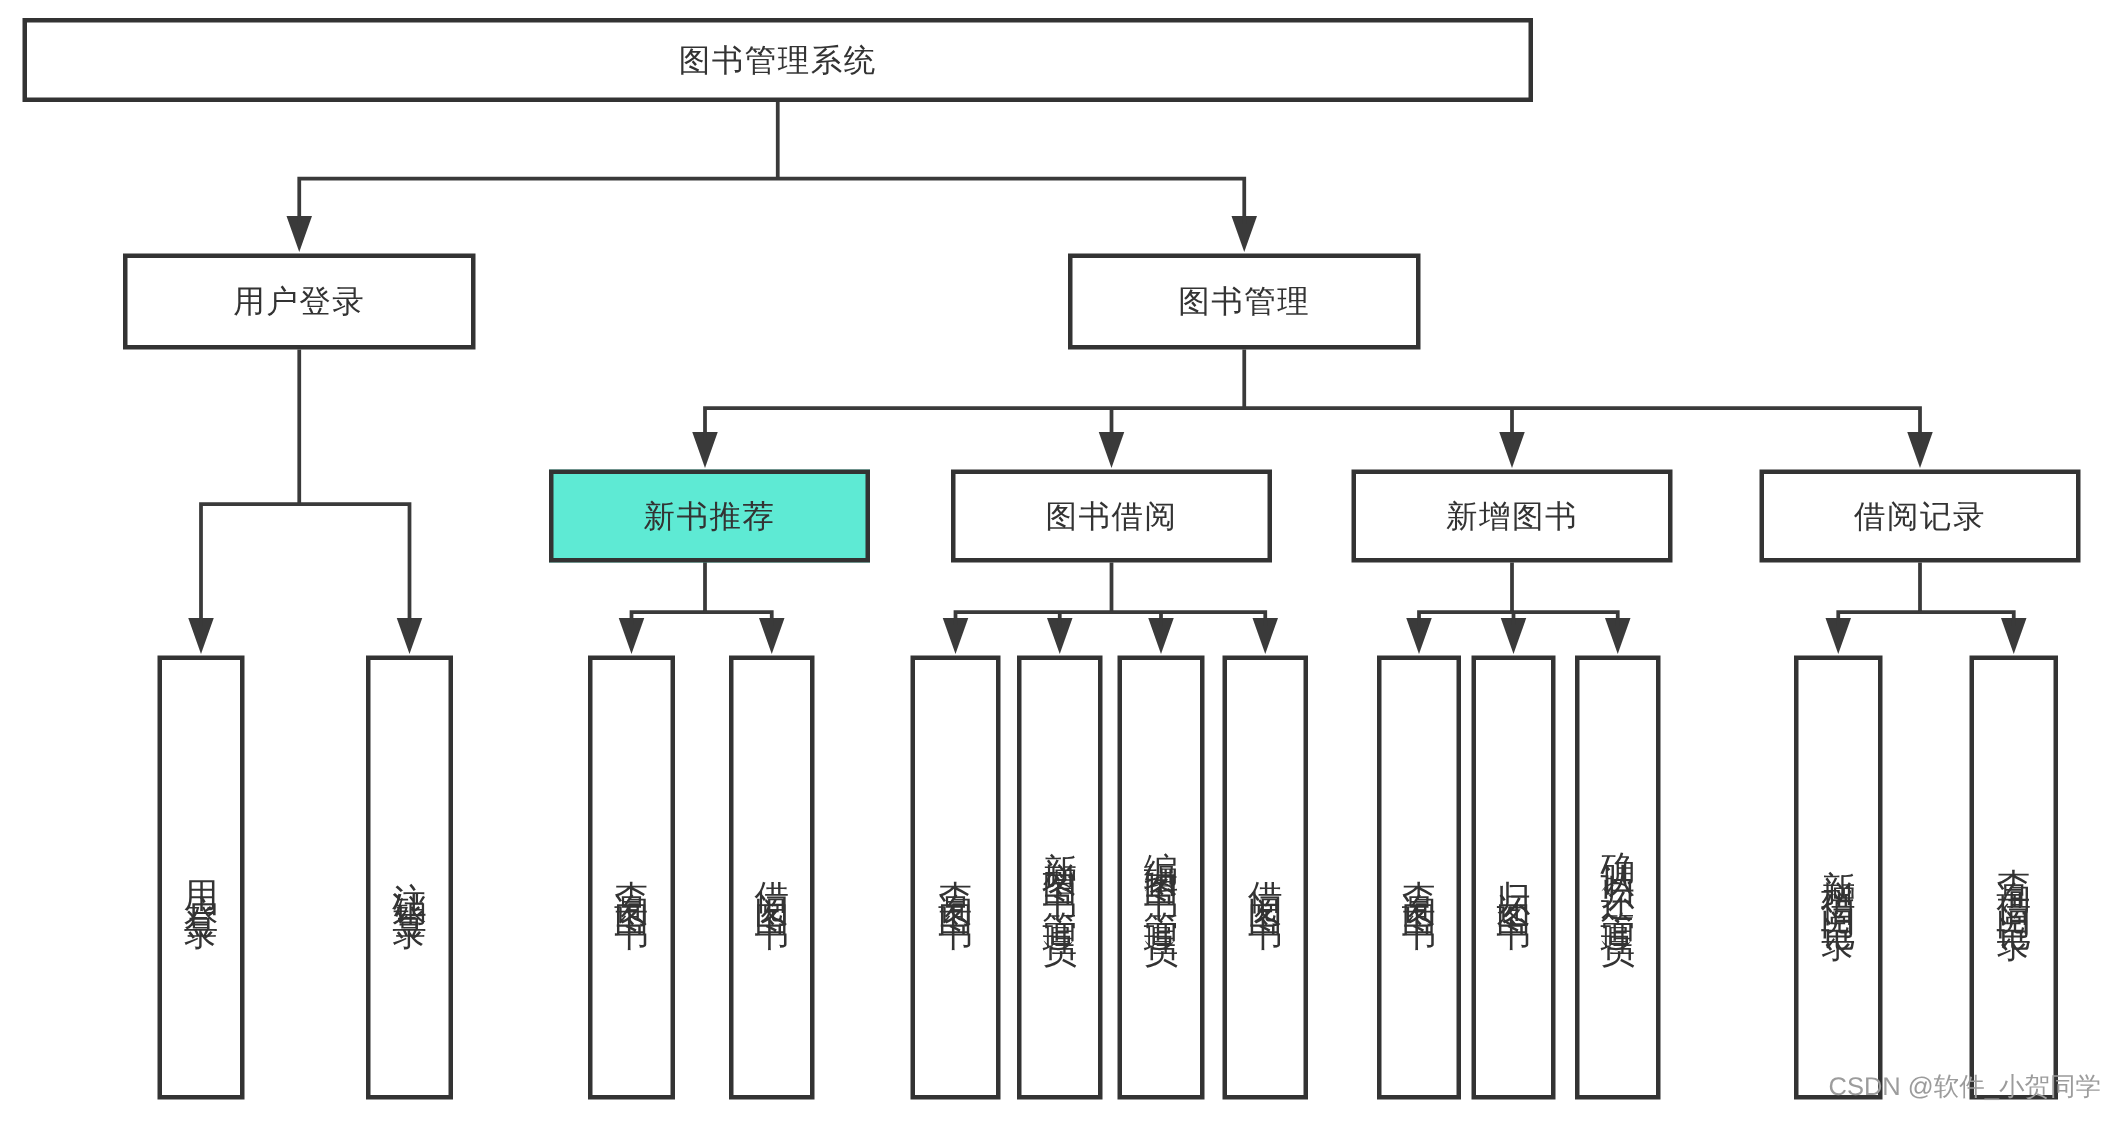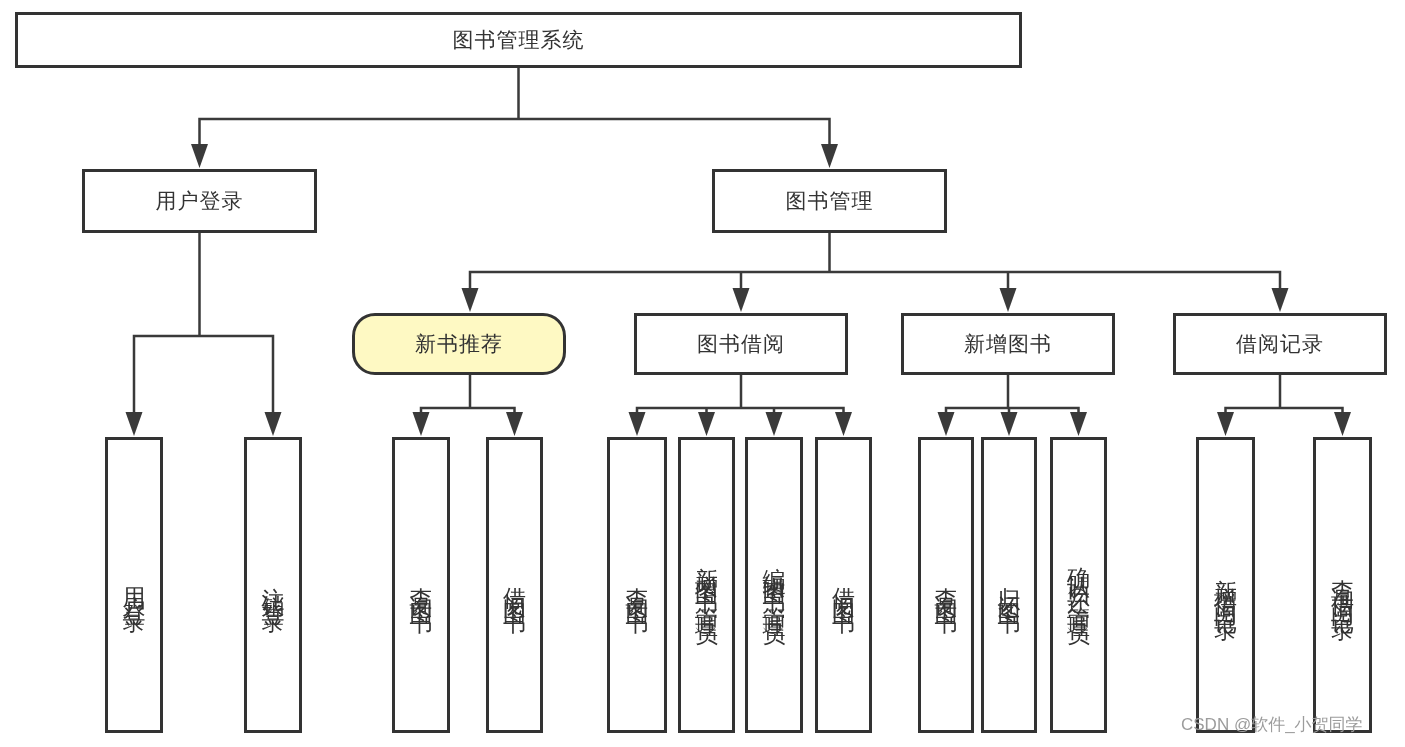--- a/index.html
+++ b/index.html
@@ -26,21 +26,21 @@
   }
   .node.v .lbl{
     writing-mode:vertical-rl;
     text-orientation:mixed;
     font-size:23px;
     letter-spacing:8px;
     line-height:1;
   }
   .watermark{
     position:absolute;
-    left:1181px;top:713px;
+    left:1219px;top:713px;
     font-size:17px;
     color:var(--wm,#9c9c9c);
     white-space:nowrap;
     z-index:5;
   }
 </style>
 </head>
 <body>
 
 <div class="canvas">
@@ -69,21 +69,21 @@
   <div id="nodes">
       <div class="node h" style="left: 15px; top: 12px; width: 1007px; height: 56px; background: rgb(255, 255, 255);">
         <span class="lbl">图书管理系统</span>
       </div>
       <div class="node h" style="left: 82px; top: 169px; width: 235px; height: 64px; background: rgb(255, 255, 255);">
         <span class="lbl">用户登录</span>
       </div>
       <div class="node h" style="left: 712px; top: 169px; width: 235px; height: 64px; background: rgb(255, 255, 255); text-align: center;">
         <span class="lbl">图书管理</span>
       </div>
-      <div class="node h" style="left: 352px; top: 313px; width: 214px; height: 62px; background: #fef9c3; border-radius: 23px;">
+      <div class="node h" style="left: 366px; top: 313px; width: 214px; height: 62px; background: #5eead4;">
         <span class="lbl">新书推荐</span>
       </div>
       <div class="node h" style="left: 634px; top: 313px; width: 214px; height: 62px; background: rgb(255, 255, 255); text-align: right;">
         <span class="lbl">图书借阅</span>
       </div>
       <div class="node h" style="left: 901px; top: 313px; width: 214px; height: 62px; background: rgb(255, 255, 255);">
         <span class="lbl">新增图书</span>
       </div>
       <div class="node h" style="left: 1173px; top: 313px; width: 214px; height: 62px; background: rgb(255, 255, 255);">
         <span class="lbl">借阅记录</span>

